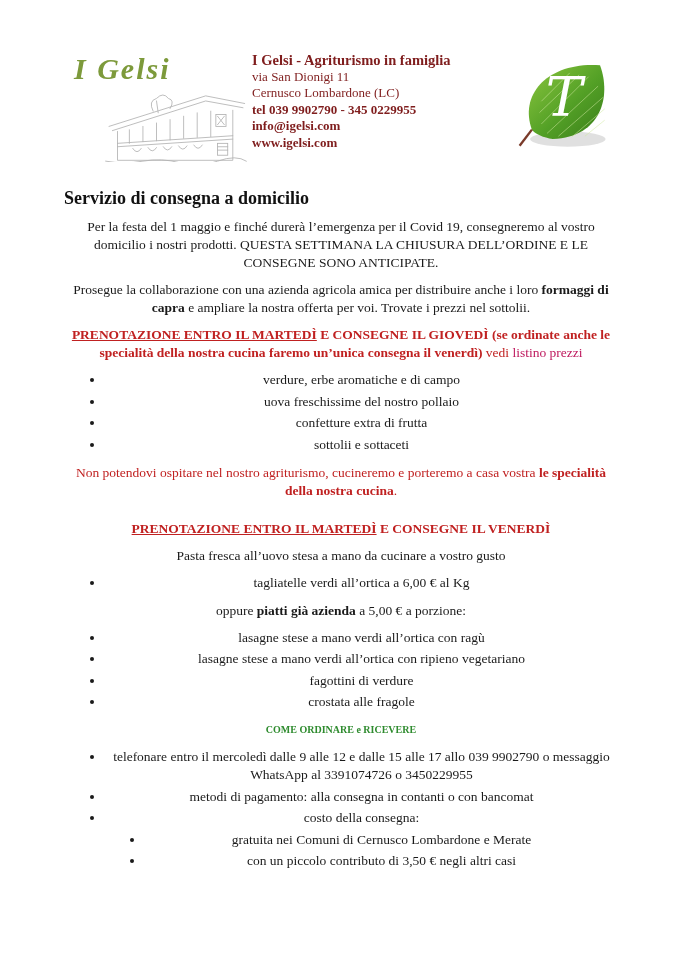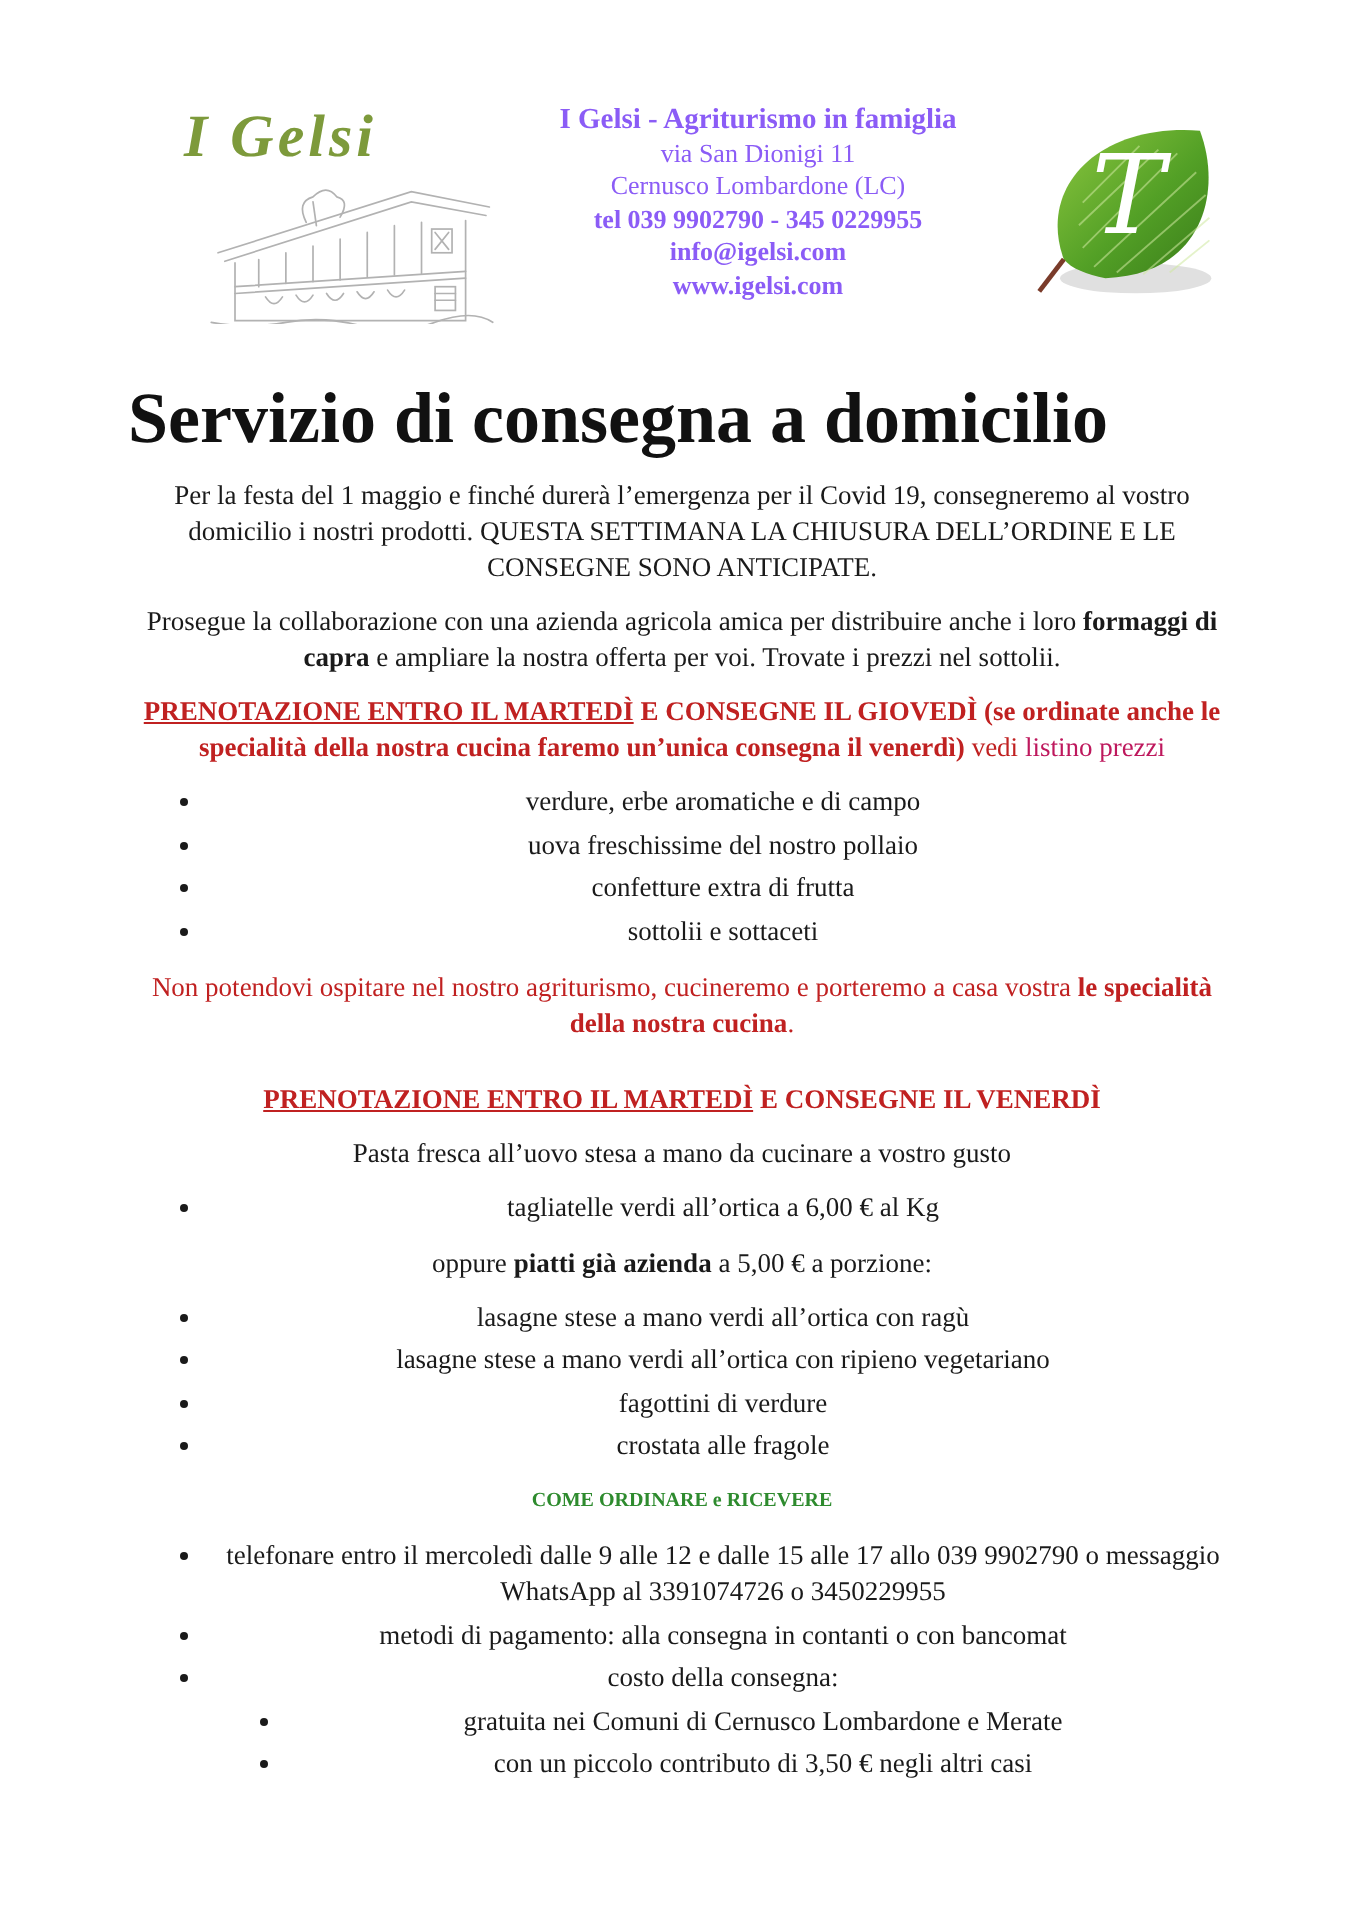--- a/index.html
+++ b/index.html
@@ -18,49 +18,49 @@
     display: flex;
     align-items: flex-start;
     padding: 46px 56px 0 70px;
   }
   .logo-left {
     position: relative;
     width: 182px; height: 116px;
     flex: 0 0 auto;
   }
   .logo-script {
-    position: absolute; top: 6px; left: 22px;
+    position: absolute; top: 6px; left: 4px;
     font-style: italic;
     font-weight: bold;
     font-size: 30px;
     color: #7d9a3b;
     letter-spacing: 2px;
     white-space: nowrap;
   }
   .house-svg { position: absolute; bottom: 0; right: 0; }
   .header-center {
     flex: 1 1 auto;
-    text-align: center;
-    color: #8b5cf6;
+    text-align: left;
+    color: #7f1d1d;
     font-size: 13px;
     line-height: 16.5px;
     padding-top: 6px;
   }
   .header-center .hc-line1 { font-weight: bold; font-size: 14.5px; }
   .header-center .hc-bold { font-weight: bold; }
   .logo-right {
     flex: 0 0 auto;
     width: 118px; height: 112px;
     display: flex; justify-content: center;
     padding-top: 8px;
   }
   
   .doc-title {
     margin: 26px 64px 8px;
-    font-size: 36px;
+    font-size: 18px;
     font-weight: bold;
     color: #111111;
   }
   
   .content {
     margin: 0 62px 0 64px;
     font-size: 13.5px;
     line-height: 18px;
     text-align: center;
   }

